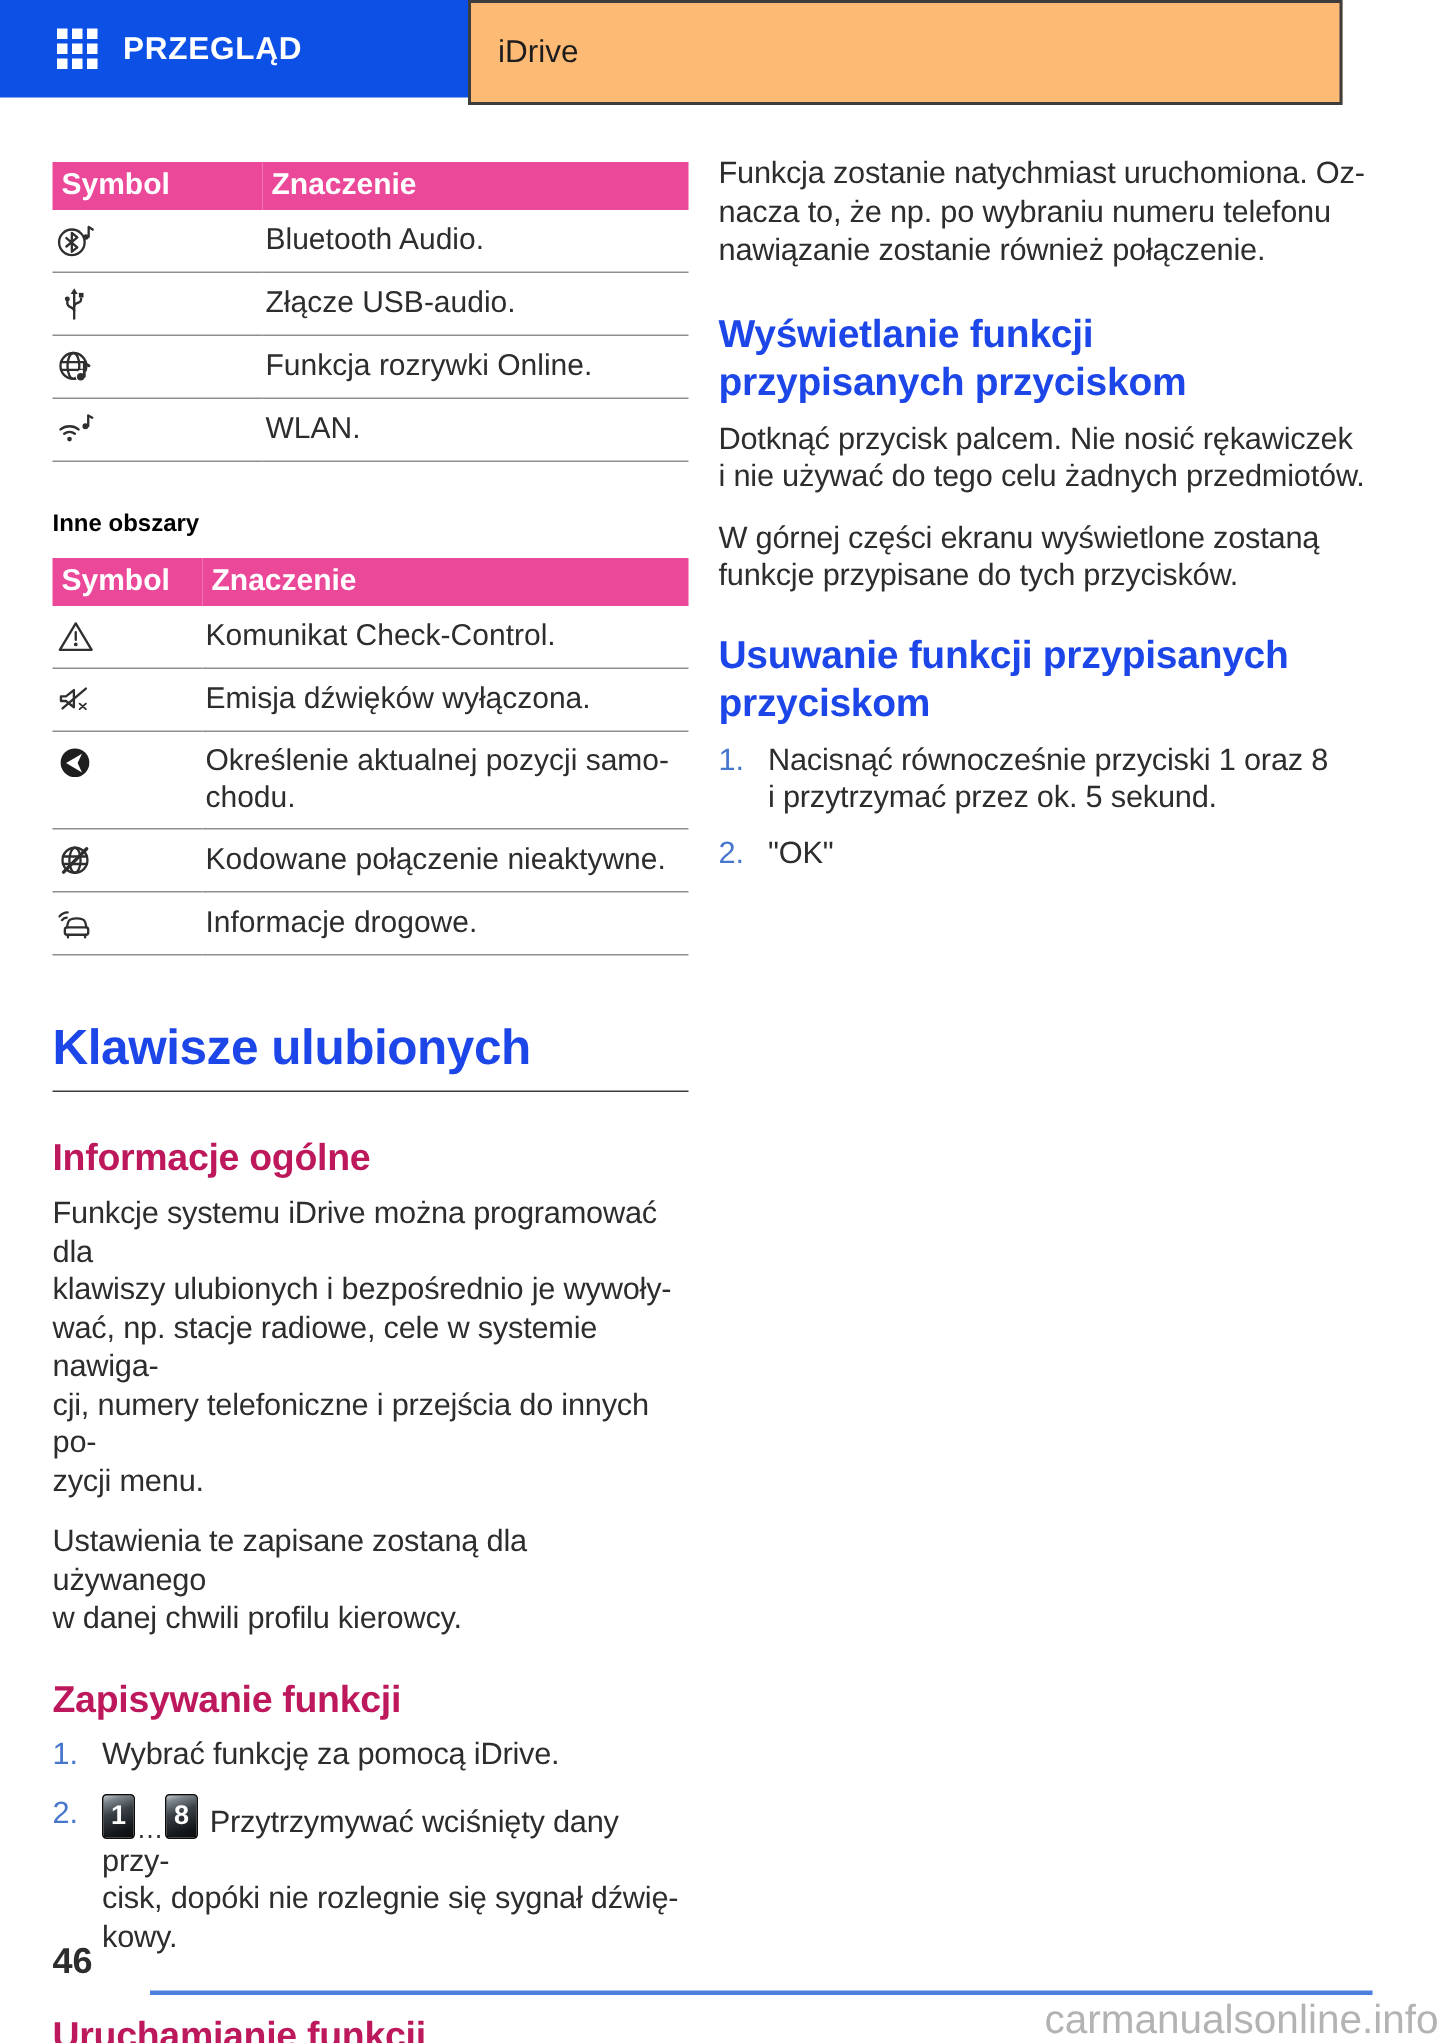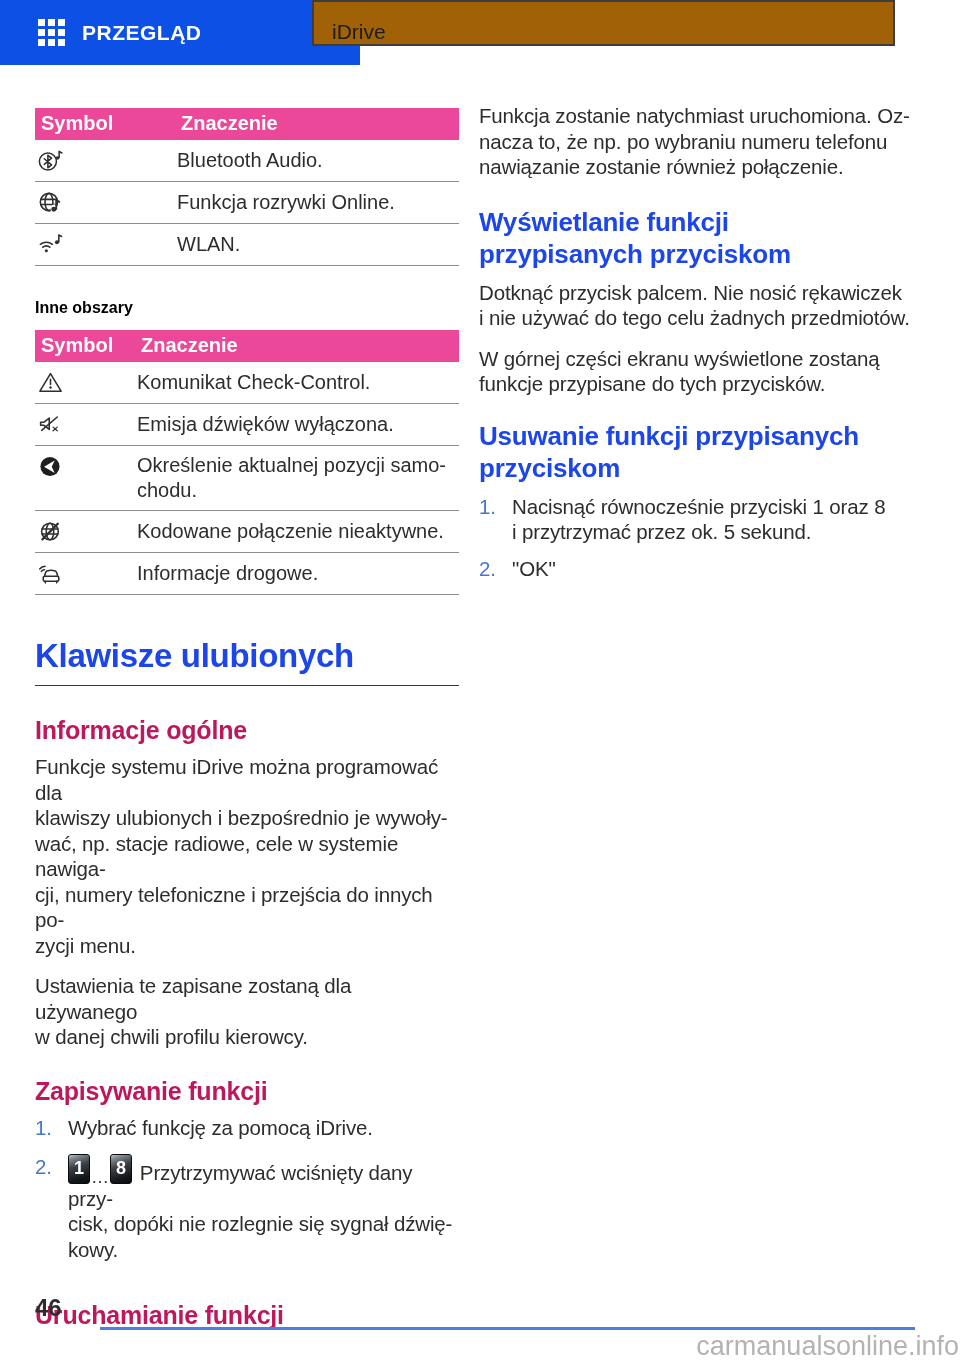--- a/index.html
+++ b/index.html
@@ -12,23 +12,23 @@
 
   
   .hdr-badge{
     position:absolute;left:0;top:0;width:360px;height:65px;background:#0D50E6;
     display:flex;align-items:center;padding-left:38px;box-sizing:border-box;gap:17px;
   }
   .grid-icon{display:grid;grid-template-columns:repeat(3,7px);grid-template-rows:repeat(3,7px);gap:3px;}
   .grid-icon i{background:#ffffff;display:block;}
   .hdr-badge-label{color:#ffffff;font-size:21px;font-weight:bold;letter-spacing:.5px;}
   .hdr-tab{
-    position:absolute;left:312px;top:0;width:583px;height:46px;box-sizing:border-box;
-    border:2px solid #3d3d3d;display:flex;align-items:flex-end;padding-left:18px;
-    font-size:21px;color:#1c1c1c;background:#a16207;
+    position:absolute;left:312px;top:0;width:583px;height:70px;box-sizing:border-box;
+    border:2px solid #3d3d3d;display:flex;align-items:center;padding-left:18px;
+    font-size:21px;color:#1c1c1c;background:#fdba74;
   }
 
   
   .col-left{position:absolute;left:35px;top:108px;width:424px;}
   .col-right{position:absolute;left:479px;top:103px;width:441px;}
 
   
   table{border-collapse:collapse;width:100%;}
   th{
     background:#ec4899;color:#ffffff;text-align:left;font-size:20px;font-weight:bold;
@@ -114,20 +114,33 @@
     <tr>
       <td class="sym">
         <svg class="icon" viewBox="0 0 26 26">
           <circle cx="10.5" cy="14" r="8.2"></circle>
           <path d="M7 11.3 L14 17.2 L10.5 20 V8 L14 10.8 L7 16.7"></path>
           <circle class="fil" cx="19.6" cy="10.6" r="1.7"></circle>
           <path d="M21.3 10.4 V4.2 l2.6 1.6"></path>
         </svg>
       </td>
       <td>Bluetooth Audio.</td>
+    </tr>
+    <tr>
+      <td class="sym">
+        <svg class="icon" viewBox="0 0 26 26">
+          <path d="M12 22.5 V6.5"></path>
+          <path class="fil" d="M12 3 L9.7 6.8 h4.6 Z"></path>
+          <path d="M12 17.5 C12 14.8 7.6 15.8 7.6 12.6 V11.6"></path>
+          <circle class="fil" cx="7.6" cy="10" r="1.6"></circle>
+          <path d="M12 14.6 C12 12 16.4 13 16.4 10.4 V9.8"></path>
+          <rect class="fil" x="15" y="6" width="3" height="3"></rect>
+        </svg>
+      </td>
+      <td>Złącze USB-audio.</td>
     </tr>
     <tr>
       <td class="sym">
         <svg class="icon" viewBox="0 0 26 26">
           <circle cx="11.5" cy="12.5" r="8.3"></circle>
           <ellipse cx="11.5" cy="12.5" rx="3.8" ry="8.3"></ellipse>
           <path d="M3.7 10 h15.6 M3.7 15 h15.6"></path>
           <circle class="filw" cx="16.8" cy="19" r="4"></circle>
           <circle class="fil" cx="16.2" cy="19.4" r="2.4"></circle>
           <path d="M18.5 19.2 V10.6 l3 1.8" style="stroke-width:1.8"></path>

